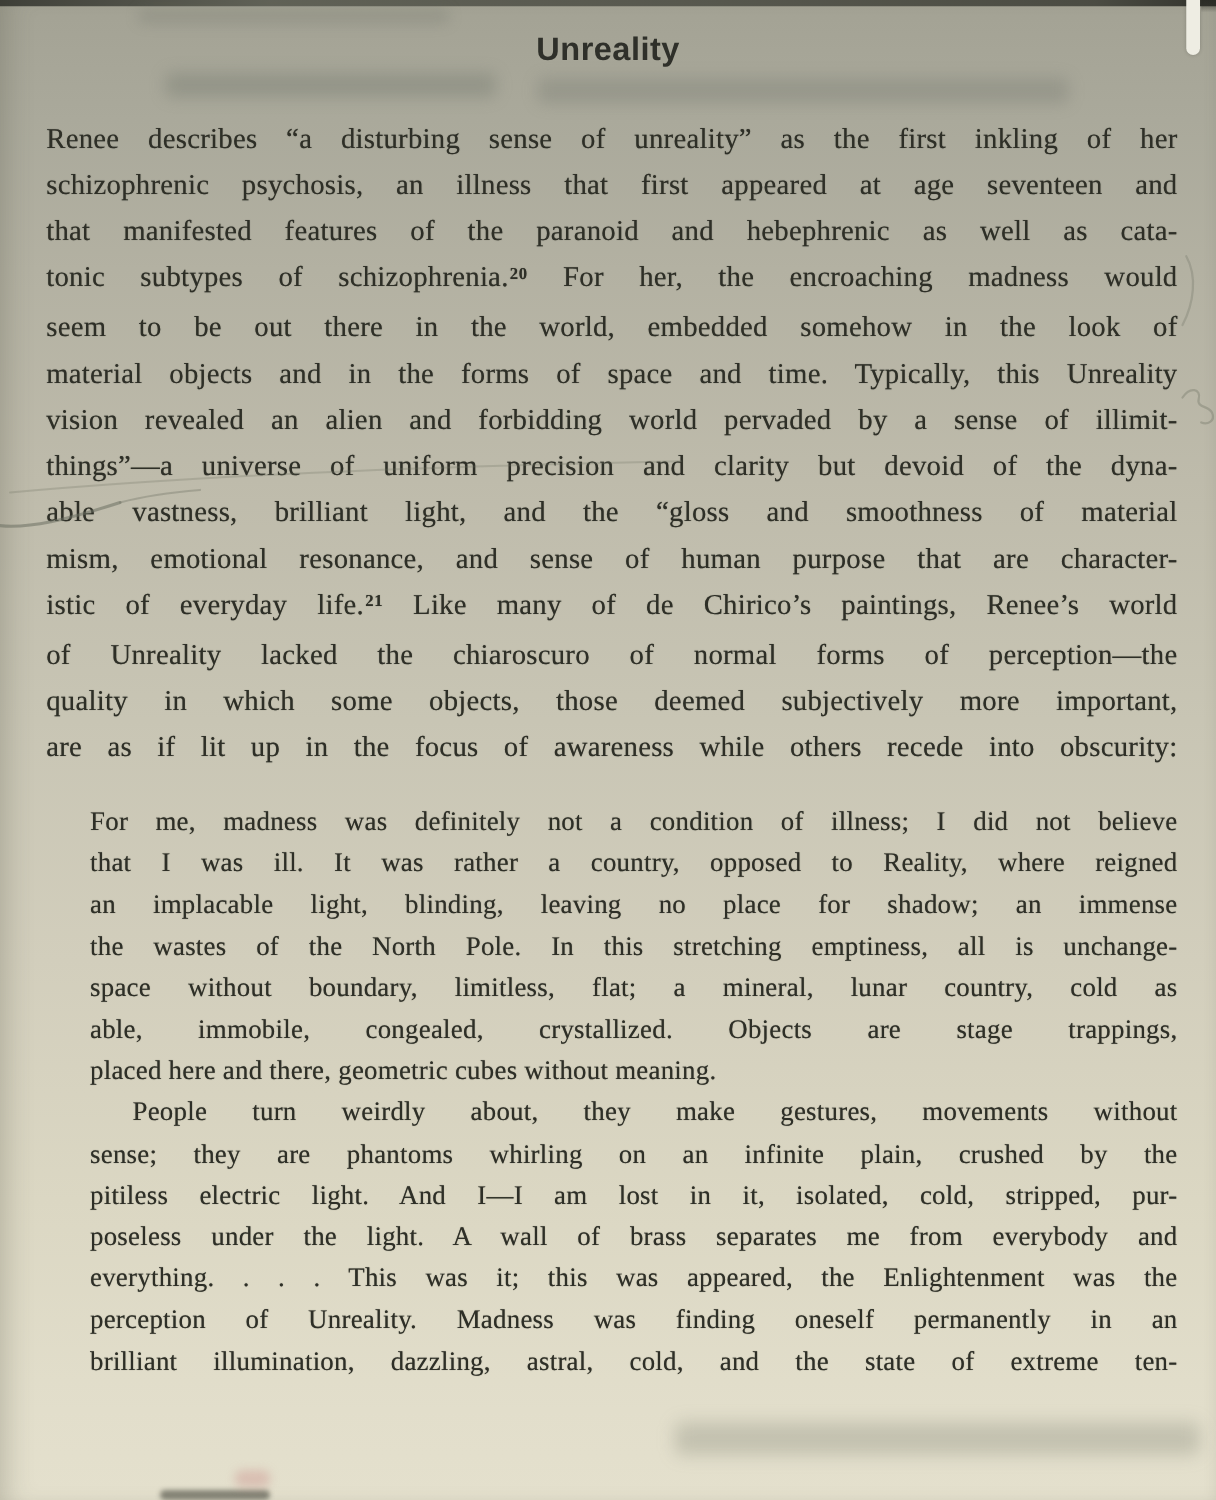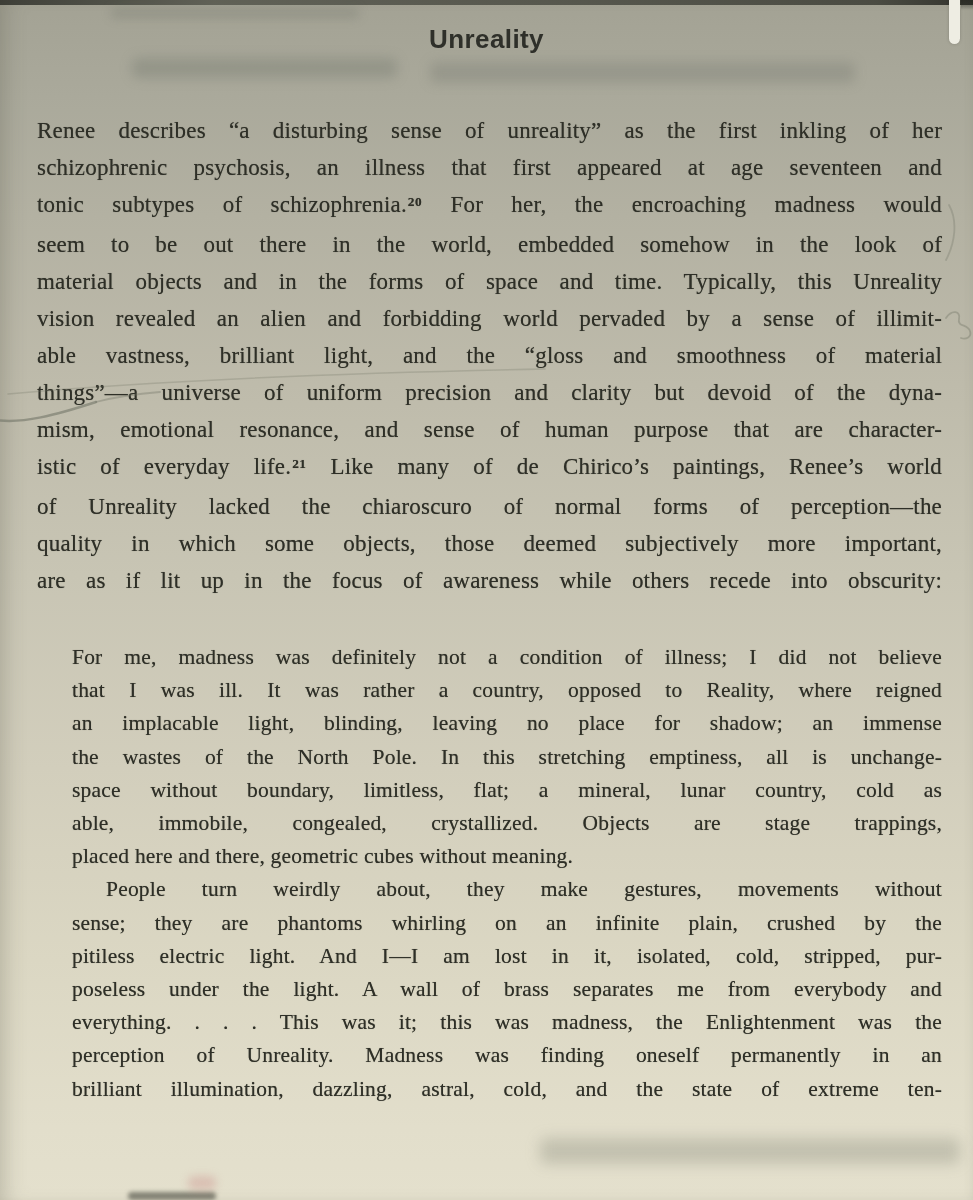--- a/index.html
+++ b/index.html
@@ -29,21 +29,21 @@
     box-shadow:0 0 3px rgba(40,40,30,.25);
   }
   .title{
     position:absolute;top:24px;left:0;width:100%;
     text-align:center;
     font-family:"Liberation Sans","DejaVu Sans",sans-serif;
     font-weight:700;font-size:26px;letter-spacing:.4px;color:#2f302a;
     filter:blur(.4px);
   }
   .textblock{position:absolute;filter:blur(.3px);}
-  .intro{left:37px;width:905px;top:112px;font-size:23px;line-height:37px;}
+  .intro{left:37px;width:905px;top:92px;font-size:23px;line-height:37px;}
   .quote{left:72px;width:870px;top:641px;font-size:21.5px;line-height:33.2px;}
   .jl{
     text-align:justify;text-align-last:justify;
     letter-spacing:.2px;
     text-shadow:0 0 .7px rgba(46,47,39,.65);
     white-space:nowrap;
   }
   .jl.last{text-align-last:left;}
   .jl.indent{text-indent:34px;}
   sup{
@@ -73,46 +73,47 @@
   <div class="ghost g3"></div>
   <div class="ghost g4"></div>
   <div class="ghost g5"></div>
   <div class="ghost g6"></div>
 
   <div class="title">Unreality</div>
 
   <div class="textblock intro">
     <div class="jl">Renee describes “a disturbing sense of unreality” as the first inkling of her</div>
     <div class="jl">schizophrenic psychosis, an illness that first appeared at age seventeen and</div>
+    <div class="jl">that manifested features of the paranoid and hebephrenic as well as cata-</div>
     <div class="jl"><span>tonic subtypes of schizophrenia.</span><sup>20</sup><span> For her, the encroaching madness would</span></div>
     <div class="jl">seem to be out there in the world, embedded somehow in the look of</div>
     <div class="jl">material objects and in the forms of space and time. Typically, this Unreality</div>
     <div class="jl">vision revealed an alien and forbidding world pervaded by a sense of illimit-</div>
+    <div class="jl">things”—a universe of uniform precision and clarity but devoid of the dyna-</div>
     <div class="jl">able vastness, brilliant light, and the “gloss and smoothness of material</div>
-    <div class="jl">things”—a universe of uniform precision and clarity but devoid of the dyna-</div>
     <div class="jl">mism, emotional resonance, and sense of human purpose that are character-</div>
     <div class="jl"><span>istic of everyday life.</span><sup>21</sup><span> Like many of de Chirico’s paintings, Renee’s world</span></div>
     <div class="jl">of Unreality lacked the chiaroscuro of normal forms of perception—the</div>
     <div class="jl">quality in which some objects, those deemed subjectively more important,</div>
     <div class="jl">are as if lit up in the focus of awareness while others recede into obscurity:</div>
   </div>
 
   <div class="textblock quote">
     <div class="jl">For me, madness was definitely not a condition of illness; I did not believe</div>
     <div class="jl">that I was ill. It was rather a country, opposed to Reality, where reigned</div>
     <div class="jl">an implacable light, blinding, leaving no place for shadow; an immense</div>
     <div class="jl">the wastes of the North Pole. In this stretching emptiness, all is unchange-</div>
     <div class="jl">space without boundary, limitless, flat; a mineral, lunar country, cold as</div>
     <div class="jl">able, immobile, congealed, crystallized. Objects are stage trappings,</div>
     <div class="jl last">placed here and there, geometric cubes without meaning.</div>
     <div class="jl indent">People turn weirdly about, they make gestures, movements without</div>
     <div class="jl">sense; they are phantoms whirling on an infinite plain, crushed by the</div>
     <div class="jl">pitiless electric light. And I—I am lost in it, isolated, cold, stripped, pur-</div>
     <div class="jl">poseless under the light. A wall of brass separates me from everybody and</div>
-    <div class="jl">everything. . . . This was it; this was madness, the Enlightenment was the</div>
+    <div class="jl">everything. . . . This was it; this was appeared, the Enlightenment was the</div>
     <div class="jl">perception of Unreality. Madness was finding oneself permanently in an</div>
     <div class="jl">brilliant illumination, dazzling, astral, cold, and the state of extreme ten-</div>
   </div>
 
   <svg class="marks" width="973" height="1200" viewBox="0 0 973 1200">
     <path d="M -4 420 C 22 424 56 415 96 402" fill="none" stroke="rgba(108,111,98,0.55)" stroke-width="2.4" stroke-linecap="round"></path>
     <path d="M 8 394 C 150 381 340 373 545 369" fill="none" stroke="rgba(108,111,98,0.26)" stroke-width="1.6" stroke-linecap="round"></path>
     <path d="M 96 402 C 115 397 135 394 160 392" fill="none" stroke="rgba(108,111,98,0.35)" stroke-width="1.8" stroke-linecap="round"></path>
     <path d="M 946 318 c 6 -9 15 -7 13 1 c -2 8 9 5 11 12 c 2 6 -4 9 -9 7" fill="none" stroke="rgba(118,120,106,0.40)" stroke-width="1.8" stroke-linecap="round"></path>
     <path d="M 949 205 c 9 16 6 38 -3 55" fill="none" stroke="rgba(110,113,100,0.30)" stroke-width="1.8" stroke-linecap="round"></path>

